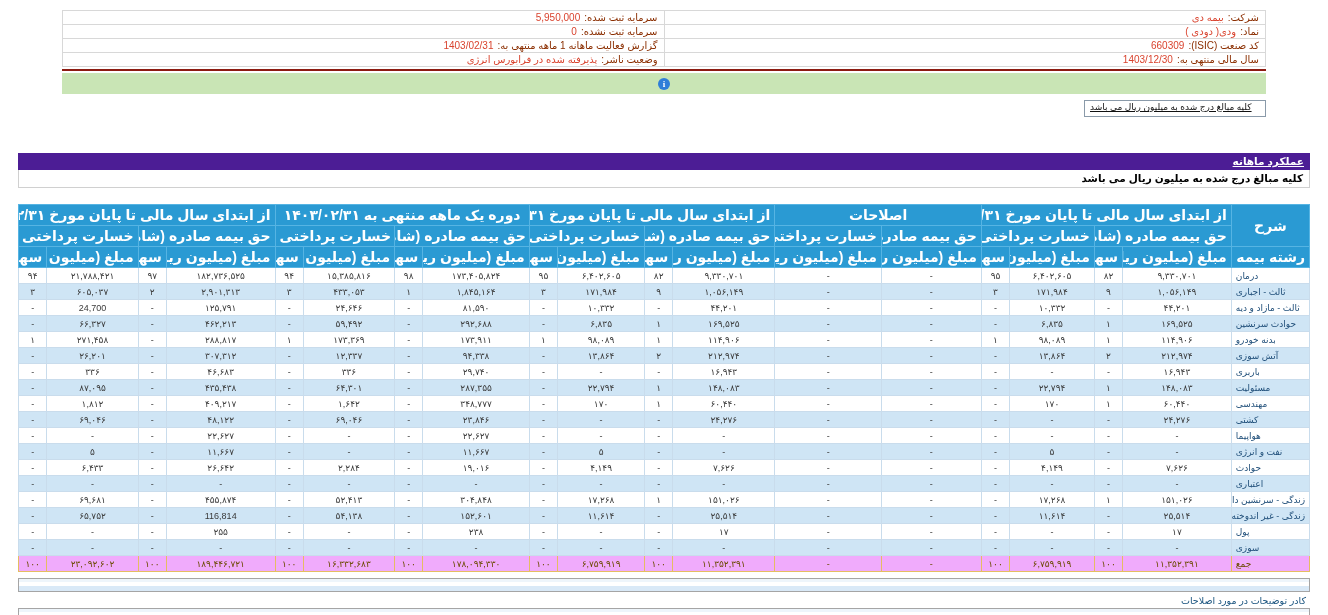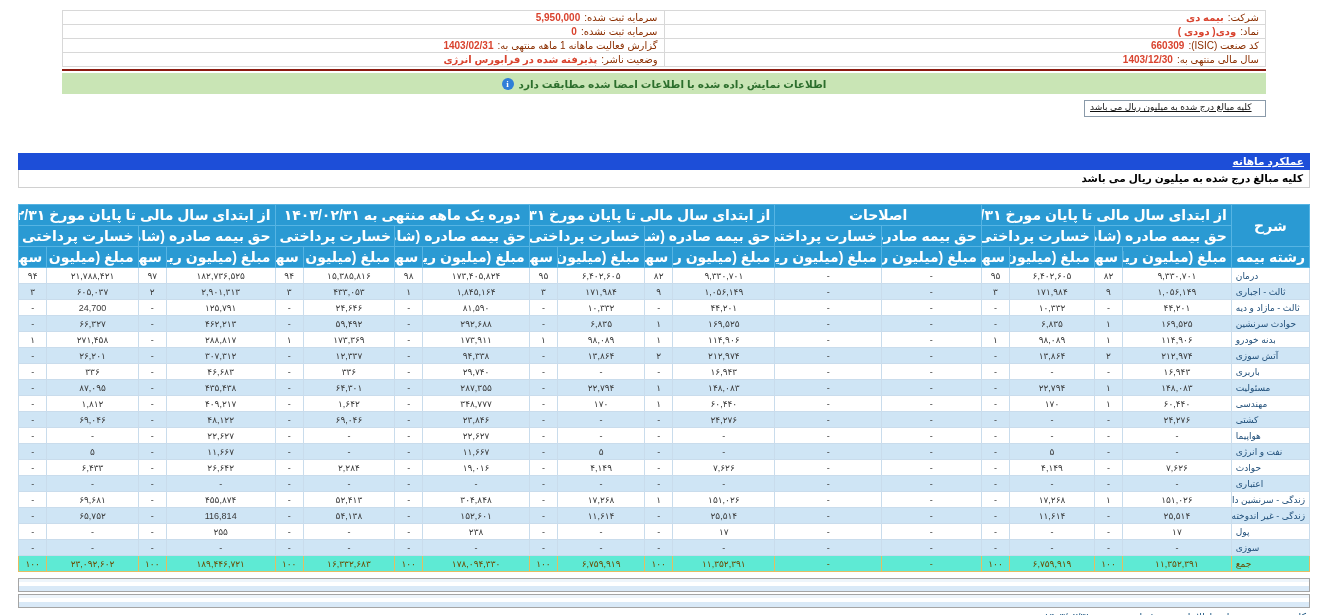--- a/index.html
+++ b/index.html
@@ -6,21 +6,21 @@
   body{
     width:1328px;height:615px;overflow:hidden;
     font-family:"Liberation Sans","DejaVu Sans",sans-serif;
     direction:rtl;
   }
   .top-wrap{margin:10px 62px 0 62px;}
   
   .info-table{width:100%;border-collapse:collapse;border:1px solid #bdbdbd;background:#fff;table-layout:fixed;}
   .info-table td{border:1px solid #d8d8d8;padding:1px 6px;font-size:10px;height:11px;white-space:nowrap;overflow:hidden;}
   .info-lbl{color:#8b2e00;font-weight:normal;}
-  .info-val{color:#d9432e;font-weight:bold;padding-right:4px;}
+  .info-val{color:#d9432e;font-weight:normal;padding-right:4px;}
   .red-line{height:2px;background:#8c1b11;margin-top:2px;}
   
   .green-bar{
     margin-top:2px;background:#c9e5b5;height:21px;
     display:flex;align-items:center;justify-content:center;gap:5px;
     font-size:10.5px;font-weight:bold;color:#2c6e2c;
   }
   .info-icon{
     width:12px;height:12px;border-radius:50%;background:#2f7ed8;color:#fff;
     font-size:9px;font-weight:bold;line-height:12px;text-align:center;
@@ -28,21 +28,21 @@
   }
   
   .unit-button{
     margin-top:6px;width:170px;height:13px;border:1px solid #8a9aa9;background:#fff;
     font-size:9px;color:#111;text-align:left;direction:rtl;padding:1px 5px;
     cursor:pointer;white-space:nowrap;
   }
   .unit-button span{text-decoration:underline;}
   
   .section-header{
-    margin:36px 18px 0 18px;background:#1d4ed8;color:#fff;
+    margin:36px 18px 0 18px;background:#4c1d95;color:#fff;
     font-size:10.5px;font-weight:bold;padding:2px 6px 3px 6px;text-align:right;
   }
   .section-header span{text-decoration:underline;cursor:pointer;}
   .unit-bar{
     margin:0 18px;border:1px solid #d0d0d0;border-top:none;background:#fff;
     font-size:10.5px;font-weight:bold;color:#000;text-align:right;padding:2px 6px 3px 6px;
   }
   
   .data-table{
     margin:16px 18px 0 18px;width:1292px;border-collapse:collapse;direction:rtl;table-layout:fixed;
@@ -50,21 +50,21 @@
   .data-table th{
     background:#2a9ad3;color:#fff;font-size:14px;font-weight:bold;
     border:1px solid #56b4e3;padding:2px 4px;height:11px;overflow:hidden;white-space:nowrap;
   }
   .data-table td{
     font-size:9px;color:#3a3a3a;border:1px solid #c9dcec;background:#fff;
     padding:1.5px 4px;text-align:center;height:12px;white-space:nowrap;overflow:hidden;
   }
   .data-table tbody tr:nth-child(even) td{background:#cfe5f5;}
   .data-table td.label-cell{color:#1f4e79;text-align:left;}
-  .data-table tr.total-row td{background:#5eead4;border-color:#e5bd62;color:#6b4a00;}
+  .data-table tr.total-row td{background:#f0abfc;border-color:#e5bd62;color:#6b4a00;}
   
   .notes{margin:6px 18px 0 18px;}
   .note-box{
     height:12px;border:1px solid #a5a5a5;margin-bottom:2px;
     background:linear-gradient(180deg,#eef5fb 0 3px,#ffffff 3px 7px,#d9e9f7 7px 12px);
   }
   .note-label{
     font-size:9.5px;color:#17527e;text-align:right;padding:1px 4px 2px 4px;white-space:nowrap;
   }
 </style>
@@ -89,21 +89,20 @@
       <tr>
         <td><span class="info-lbl">سال مالی منتهی به:</span><span class="info-val">1403/12/30</span></td>
         <td><span class="info-lbl">وضعیت ناشر:</span><span class="info-val">پذیرفته شده در فرابورس انرژی</span></td>
       </tr>
     </tbody>
   </table>
 
   <div class="red-line"></div>
 
   <div class="green-bar">
-    <span>اطلاعات نمایش داده شده با اطلاعات امضا شده مطابقت دارد</span>
     <span class="info-icon">i</span>
   </div>
 
   <div class="unit-button"><span>کلیه مبالغ درج شده به میلیون ریال می باشد</span></div>
 </div>
 
 <div class="section-header">
   <span>عملکرد ماهانه</span>
 </div>
 <div class="unit-bar">
@@ -573,16 +572,17 @@
         <td>۱۸۹,۴۴۶,۷۲۱</td>
         <td>۱۰۰</td>
         <td>۲۳,۰۹۲,۶۰۲</td>
         <td>۱۰۰</td>
       </tr>
     </tbody>
 </table>
 
 <div class="notes">
   <div class="note-box"></div>
+  <div class="note-label">کادر توضیحات در مورد اصلاحات</div>
   <div class="note-box"></div>
   <div class="note-label">کادر توضیحی مربوط به اطلاعات دوره ۱ ماهه منتهی به ۱۴۰۳/۰۲/۳۱</div>
 
 </div>
 
 </body></html>

